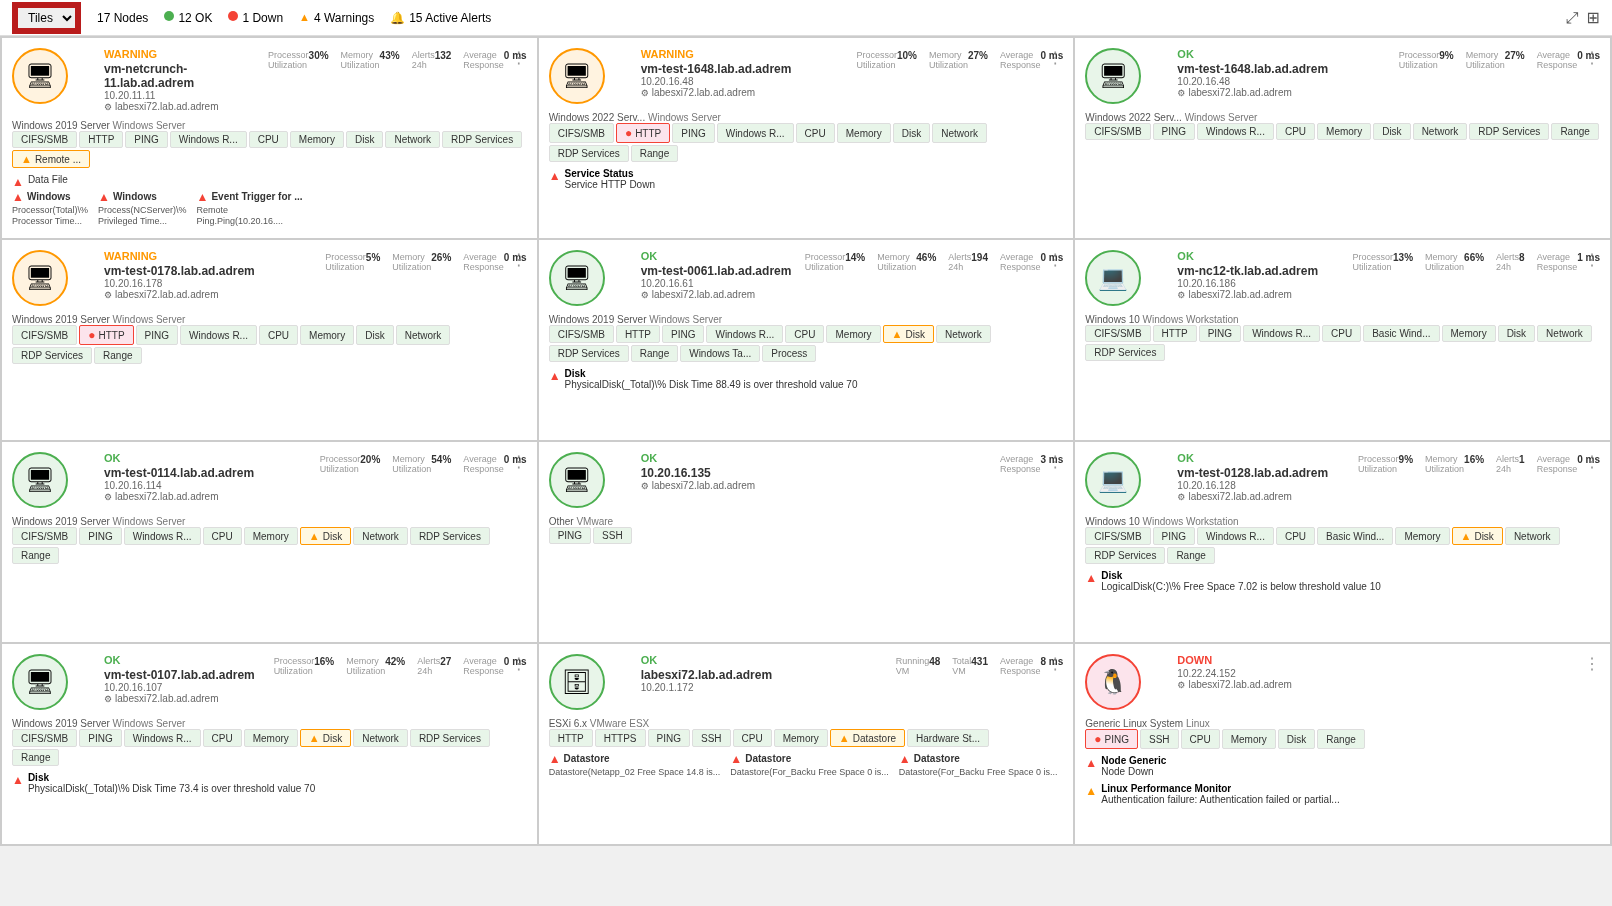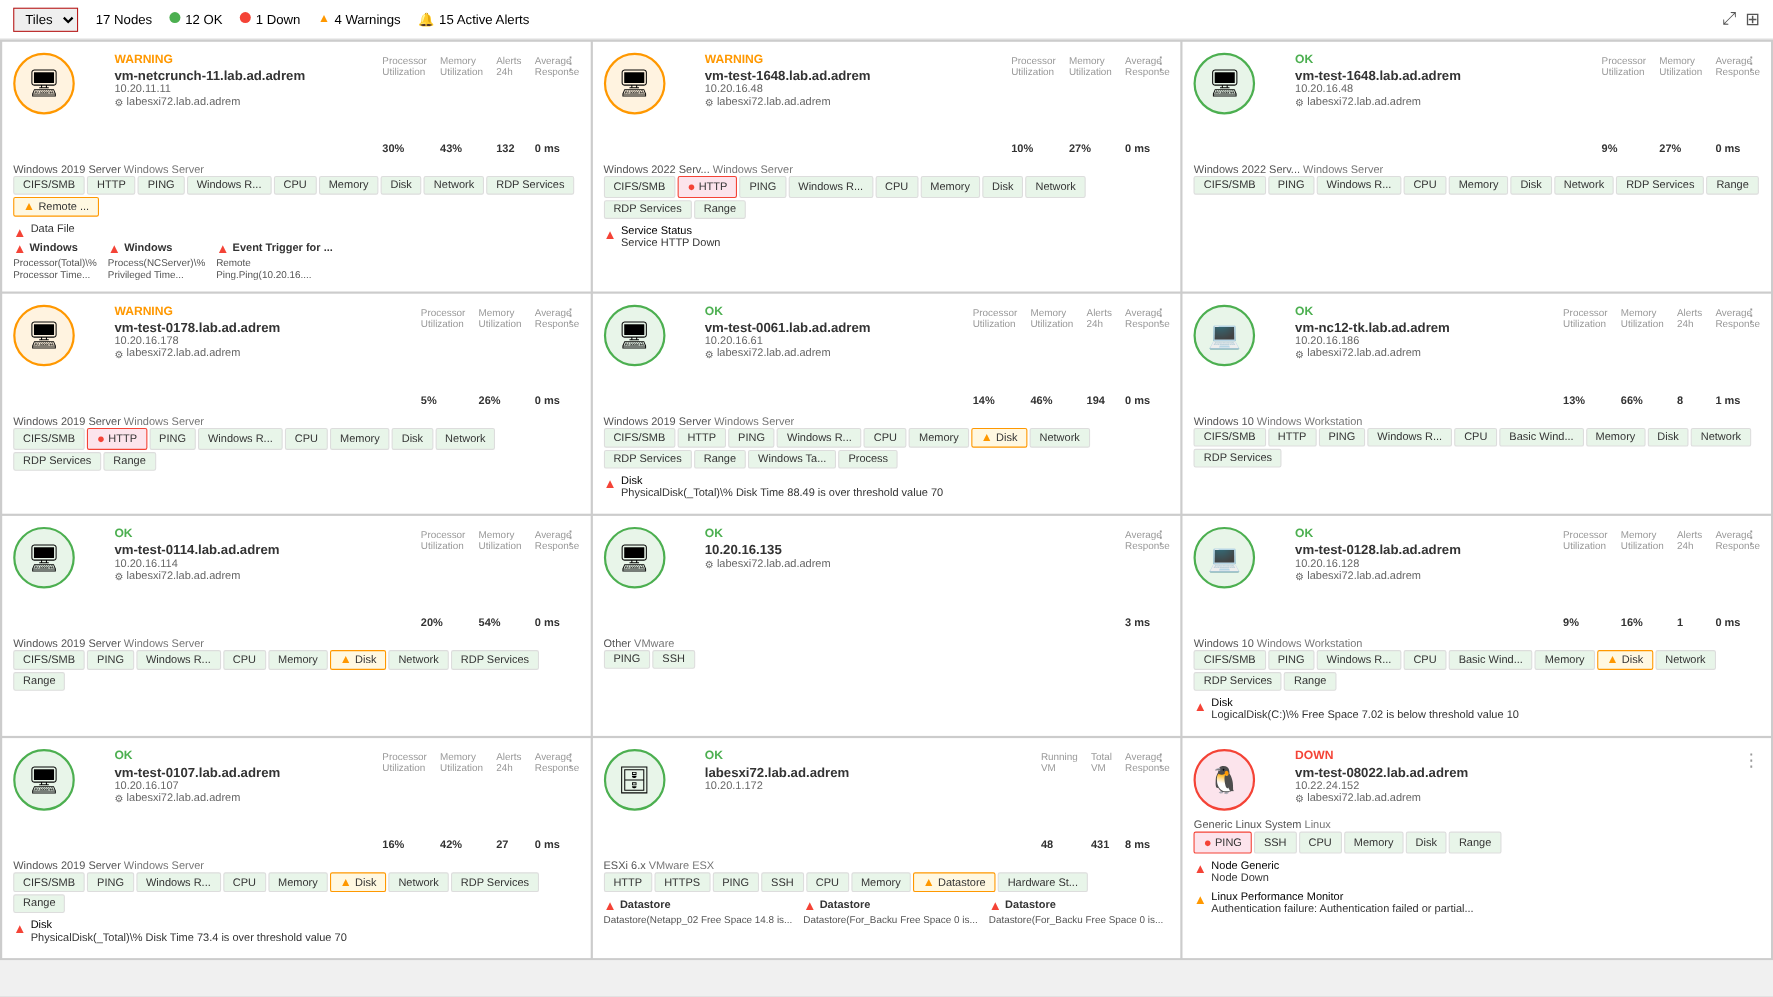--- a/index.html
+++ b/index.html
@@ -3,21 +3,21 @@
   <meta charset="utf-8">
   <style>
     * { box-sizing: border-box; margin: 0; padding: 0; }
     body { font-family: Arial, sans-serif; font-size: 11px; background: #f0f0f0; }
 
     .top-bar {
       display: flex; align-items: center; gap: 16px;
       padding: 6px 12px; background: #fff; border-bottom: 1px solid #ddd;
       height: 36px;
     }
-    .top-bar select { font-size: 12px; padding: 2px 6px; border: 1px solid #b91c1c; }
+    .top-bar select { font-size: 12px; padding: 2px 6px; border: 6px solid #b91c1c; }
     .stat-item { display: flex; gap: 4px; font-size: 12px; }
     .dot { width: 10px; height: 10px; border-radius: 50%; display: inline-block; }
     .dot-green { background: #4caf50; }
     .dot-red { background: #f44336; }
     .top-bar-right { margin-left: auto; display: flex; gap: 8px; }
     .icon-btn { background: none; border: none; cursor: pointer; font-size: 16px; color: #555; }
 
     .grid-container {
       display: grid;
       grid-template-columns: repeat(3, 1fr);
@@ -45,42 +45,42 @@
     .tile-status { font-size: 11px; font-weight: bold; margin-bottom: 2px; }
     .status-warning { color: #ff9800; }
     .status-ok { color: #4caf50; }
     .status-down { color: #f44336; }
     .tile-name { font-size: 12px; font-weight: bold; color: #333; }
     .tile-ip { font-size: 10px; color: #666; }
     .tile-host { font-size: 10px; color: #666; display: flex; align-items: center; gap: 3px; }
     .tile-os { font-size: 10px; color: #555; margin-top: 2px; }
 
     .tile-metrics { display: flex; gap: 12px; font-size: 10px; color: #555; margin-top: 2px; }
-    .metric { display: flex; flex-direction: column; gap: 20px; }
+    .metric { display: flex; flex-direction: row; }
     .metric-label { color: #999; font-size: 9px; }
-    .metric-value { font-weight: bold; color: #333; margin-top: 40px; }
+    .metric-value { font-weight: bold; color: #333; }
 
     .tile-more { position: absolute; top: 10px; right: 10px; cursor: pointer; color: #999; font-size: 16px; }
 
     .services-grid { display: flex; flex-wrap: wrap; gap: 2px; margin: 0 0; }
     .svc-btn {
       padding: 2px 8px; font-size: 10px; border: 1px solid #ddd;
       border-radius: 2px; background: #e8f5e9; color: #333; cursor: pointer;
       display: flex; align-items: center; gap: 3px;
     }
     .svc-btn.error { background: #fce4ec; border-color: #f44336; }
     .svc-btn.warn { background: #fff8e1; border-color: #ff9800; }
     .svc-err-dot { color: #f44336; font-size: 12px; }
     .svc-warn-dot { color: #ff9800; font-size: 11px; }
 
     .alert-row { display: flex; align-items: flex-start; gap: 4px; margin-top: 6px; }
     .alert-icon { color: #f44336; font-size: 12px; flex-shrink: 0; margin-top: 1px; }
     .alert-icon-warn { color: #ff9800; font-size: 12px; flex-shrink: 0; margin-top: 1px; }
     .alert-text { font-size: 10px; color: #333; }
-    .alert-title { font-weight: normal; font-size: 10px; }
+    .alert-title { font-weight: bold; font-size: 10px; }
 
     .alerts-section { margin-top: 4px; }
     .multi-alerts { display: flex; gap: 10px; flex-wrap: wrap; }
     .alert-col { display: flex; flex-direction: column; gap: 1px; }
     .alert-col-label { font-size: 10px; font-weight: bold; color: #333; display: flex; align-items: center; gap: 3px; }
     .alert-col-value { font-size: 9px; color: #555; }
 
     .host-icon { font-size: 9px; }
 
     .tile-type { font-size: 10px; color: #777; }
@@ -669,21 +669,20 @@
       </div>
   </div>
     <div class="tile">
     <span class="tile-more">⋮</span>
     <div class="tile-header">
       <div class="tile-icon icon-down">
         <span class="server-icon">🐧</span>
       </div>
       <div class="tile-info">
         <div class="tile-status status-down">DOWN</div>
-        <div class="tile-name">vm-test-08022.lab.ad.adrem</div>
         <div class="tile-ip">10.22.24.152</div>
         <div class="tile-host"><span class="host-icon">⚙</span>labesxi72.lab.ad.adrem</div>
       </div>
 
     </div>
     <div class="tile-os">Generic Linux System <span class="tile-type">Linux</span></div>
     <div class="services-grid">
         <button class="svc-btn error"><span class="svc-err-dot">●</span>PING</button>
         <button class="svc-btn">SSH</button>
         <button class="svc-btn">CPU</button>

